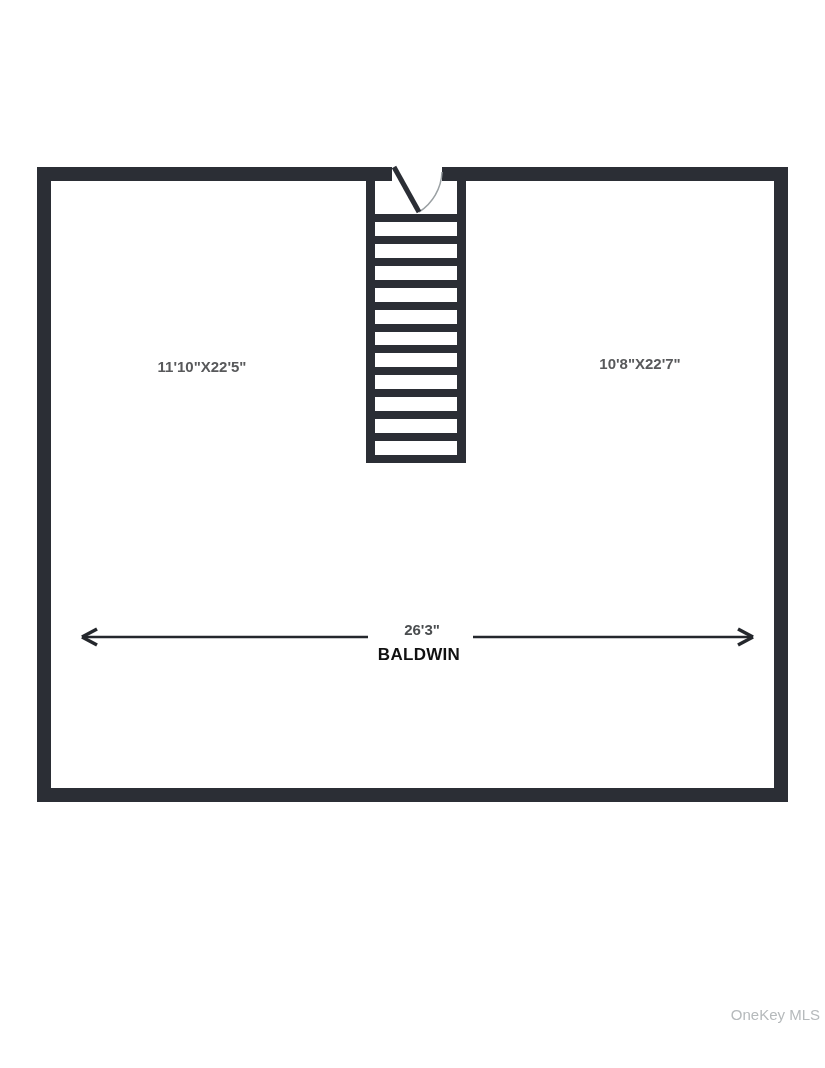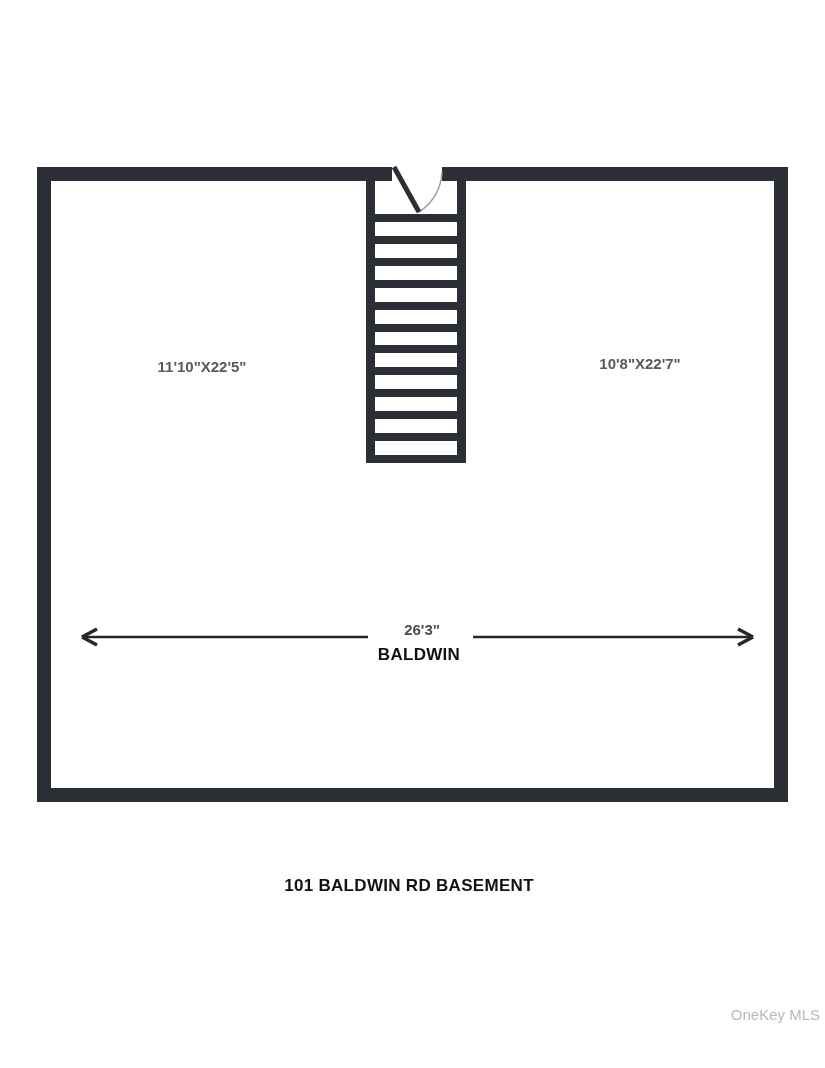--- a/index.html
+++ b/index.html
@@ -169,17 +169,16 @@
     <line class="arrow-head" x1="82" y1="637" x2="97" y2="629"></line>
     <line class="arrow-head" x1="82" y1="637" x2="97" y2="645"></line>
     <line class="arrow-head" x1="753" y1="637" x2="738" y2="629"></line>
     <line class="arrow-head" x1="753" y1="637" x2="738" y2="645"></line>
   </svg>
 
   <div class="width-dim">26'3"</div>
 
   <div class="room-name">BALDWIN</div>
 
-  <div class="caption">101 BALDWIN RD BASEMENT</div>
 
   <div class="watermark">OneKey MLS</div>
 
 </div>
 
 </body></html>

